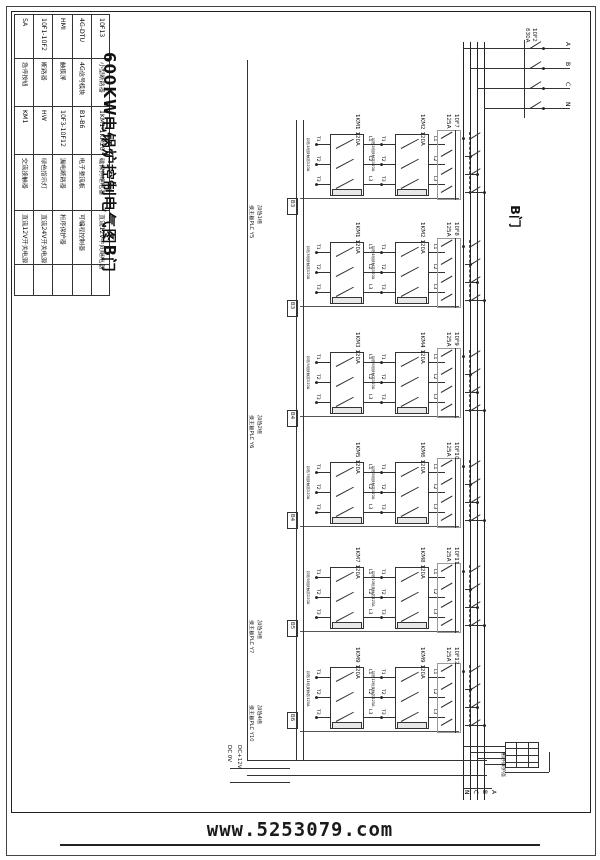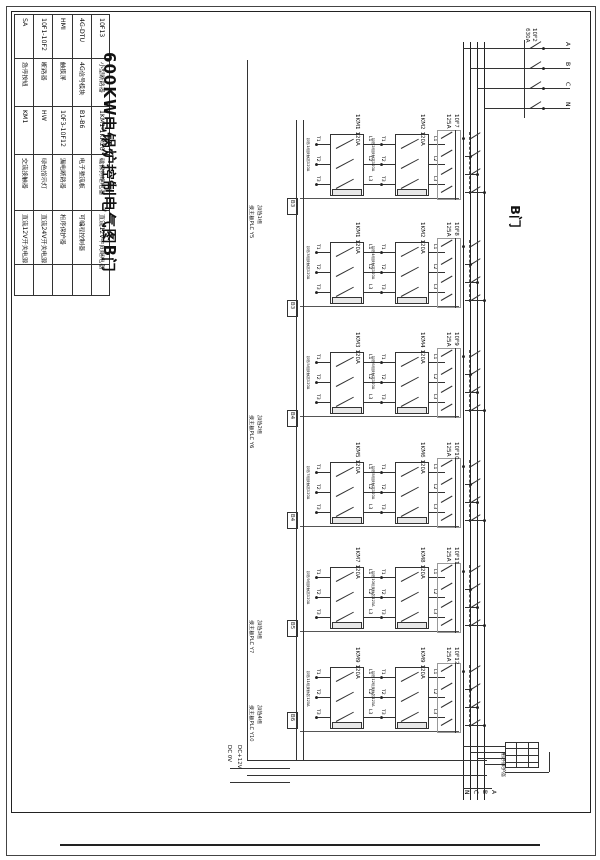--- a/index.html
+++ b/index.html
@@ -587,15 +587,16 @@
   <div class="phase" style="left:498px;top:790px;">A</div>
   <div class="phase" style="left:489px;top:790px;">B</div>
   <div class="phase" style="left:480px;top:790px;">C</div>
   <div class="phase" style="left:471px;top:790px;">N</div>
 
   <div class="lblr" style="left:242px;top:745px;font-size:5.5px;">DC+12V</div>
   <div class="lblr" style="left:232px;top:745px;font-size:5.5px;">DC 0V</div>
 
   <div class="lblr" style="left:506px;top:752px;font-size:5px;">相序保护器</div>
 
+  <div id="wm">www.5253079.com</div>
   <div id="wmline"></div>
 
 </div>
 
 </body></html>

